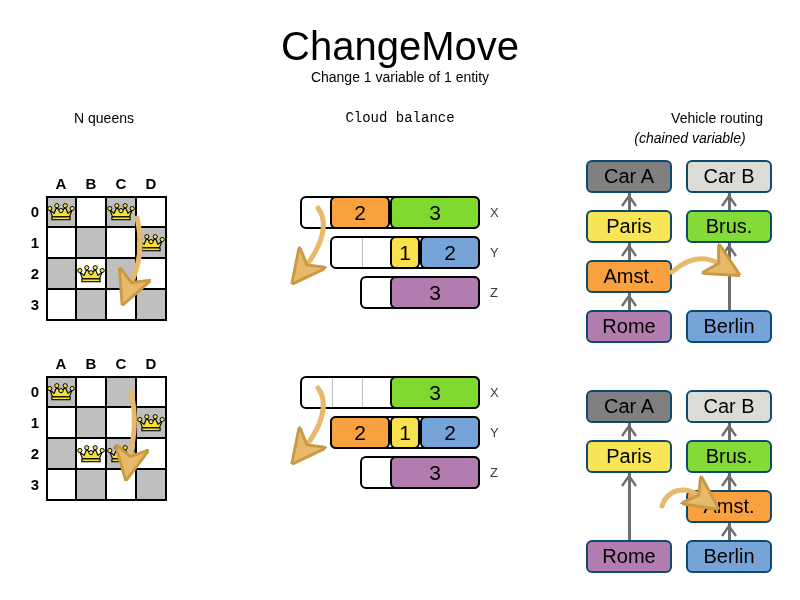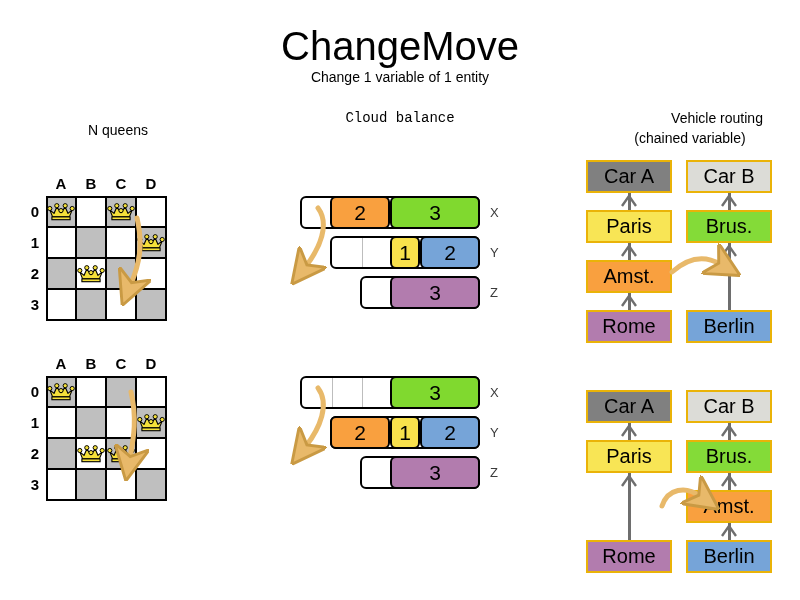--- a/index.html
+++ b/index.html
@@ -42,38 +42,38 @@
   .bar-shell{position:absolute;top:0;height:33px;box-sizing:border-box;
     border:2px solid #000;border-radius:6px;background:#fff;overflow:hidden;}
   .bar-div{position:absolute;top:0;width:1px;height:100%;background:#bdbdbd;}
   .seg{position:absolute;top:0;height:33px;box-sizing:border-box;
     border:2px solid #000;border-radius:6px;
     font-size:21px;line-height:29px;text-align:center;color:#000;}
   .bar-label{position:absolute;font-size:13px;line-height:33px;top:0;
     color:#3b3b3b;}
 
   
-  .vbox{position:absolute;box-sizing:border-box;border:2px solid #eab308;
-    border-radius:0;font-size:20px;line-height:29px;text-align:center;
+  .vbox{position:absolute;box-sizing:border-box;border:2px solid #0c4a6e;
+    border-radius:6px;font-size:20px;line-height:29px;text-align:center;
     height:33px;color:#000;}
   .vline{position:absolute;width:3px;background:#6e6e6e;}
 
   svg.overlay{position:absolute;left:0;top:0;width:800px;height:600px;
     pointer-events:none;}
 </style>
 </head>
 <body>
 
 <div id="page-title">ChangeMove</div>
 <div id="page-subtitle">Change 1 variable of 1 entity</div>
 
-<div class="col-head" style="left:28px;top:108px;width:180px;margin-top:12px;">N queens</div>
+<div class="col-head" style="left:14px;top:108px;width:180px;">N queens</div>
 <div class="col-head" style="left:310px;top:108px;width:180px;font-family:Liberation Mono, monospace;">Cloud balance</div>
 <div class="col-head" style="left:617px;top:108px;width:200px;">Vehicle routing</div>
-<div class="col-head" style="left:590px;top:128px;width:200px;">(chained variable)</div>
+<div class="col-head" style="left:590px;top:128px;width:200px;font-style:italic;">(chained variable)</div>
 
 <div id="board-before" class="board" style="left:46px;top:196px;">
     <div class="colhdr" style="left:0px;">A</div>
     <div class="colhdr" style="left:30px;">B</div>
     <div class="colhdr" style="left:60px;">C</div>
     <div class="colhdr" style="left:90px;">D</div>
     <div class="rowhdr" style="top:0px;">0</div>
     <div class="rowhdr" style="top:31px;">1</div>
     <div class="rowhdr" style="top:62px;">2</div>
     <div class="rowhdr" style="top:93px;">3</div>

